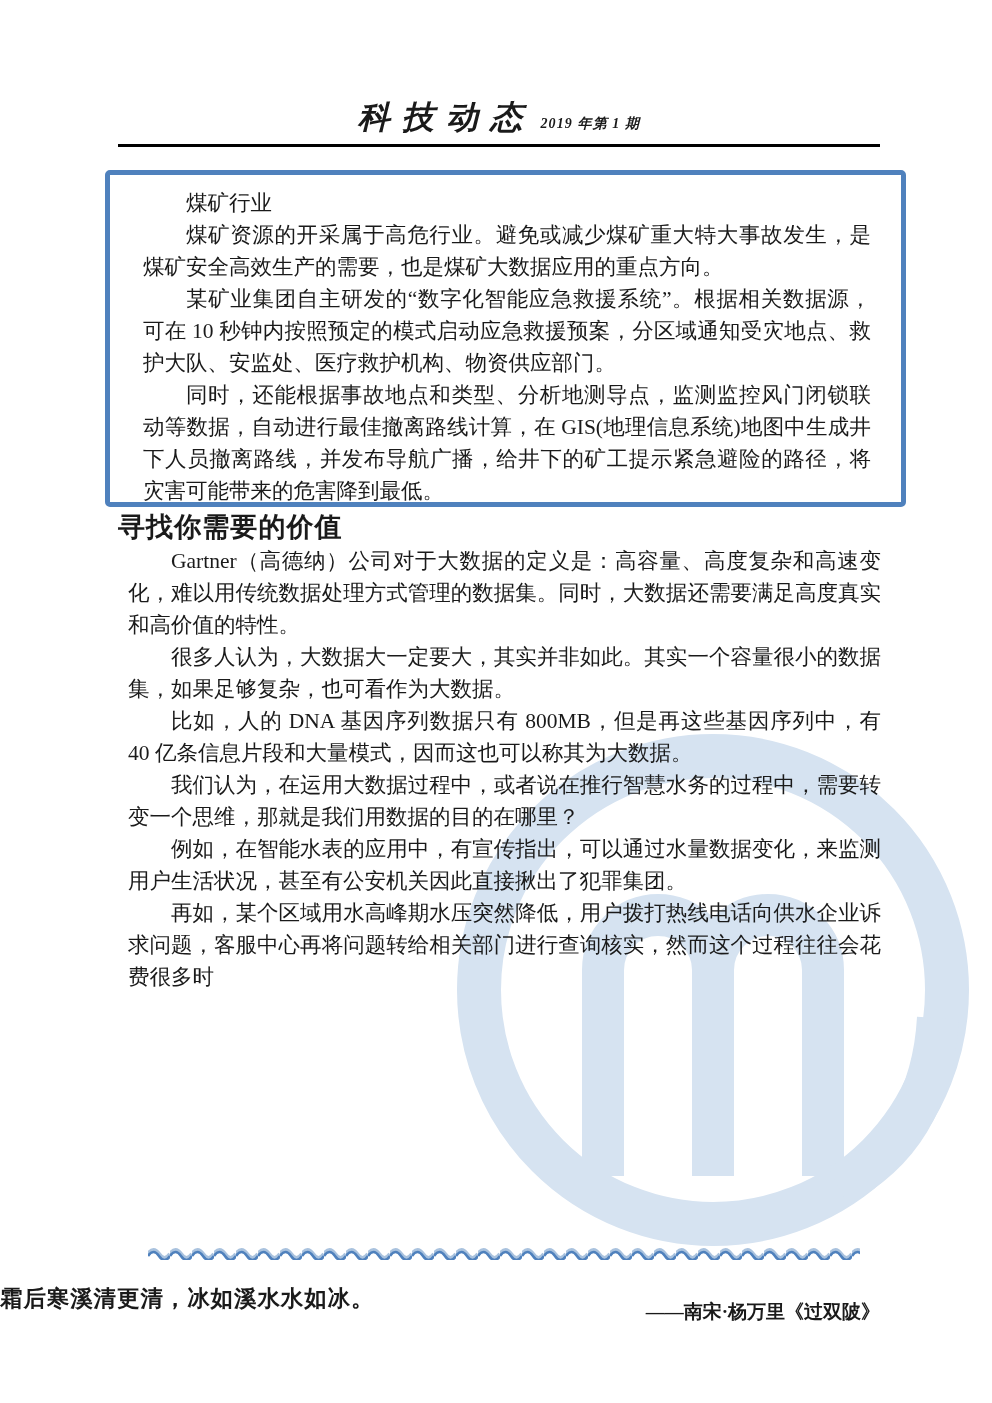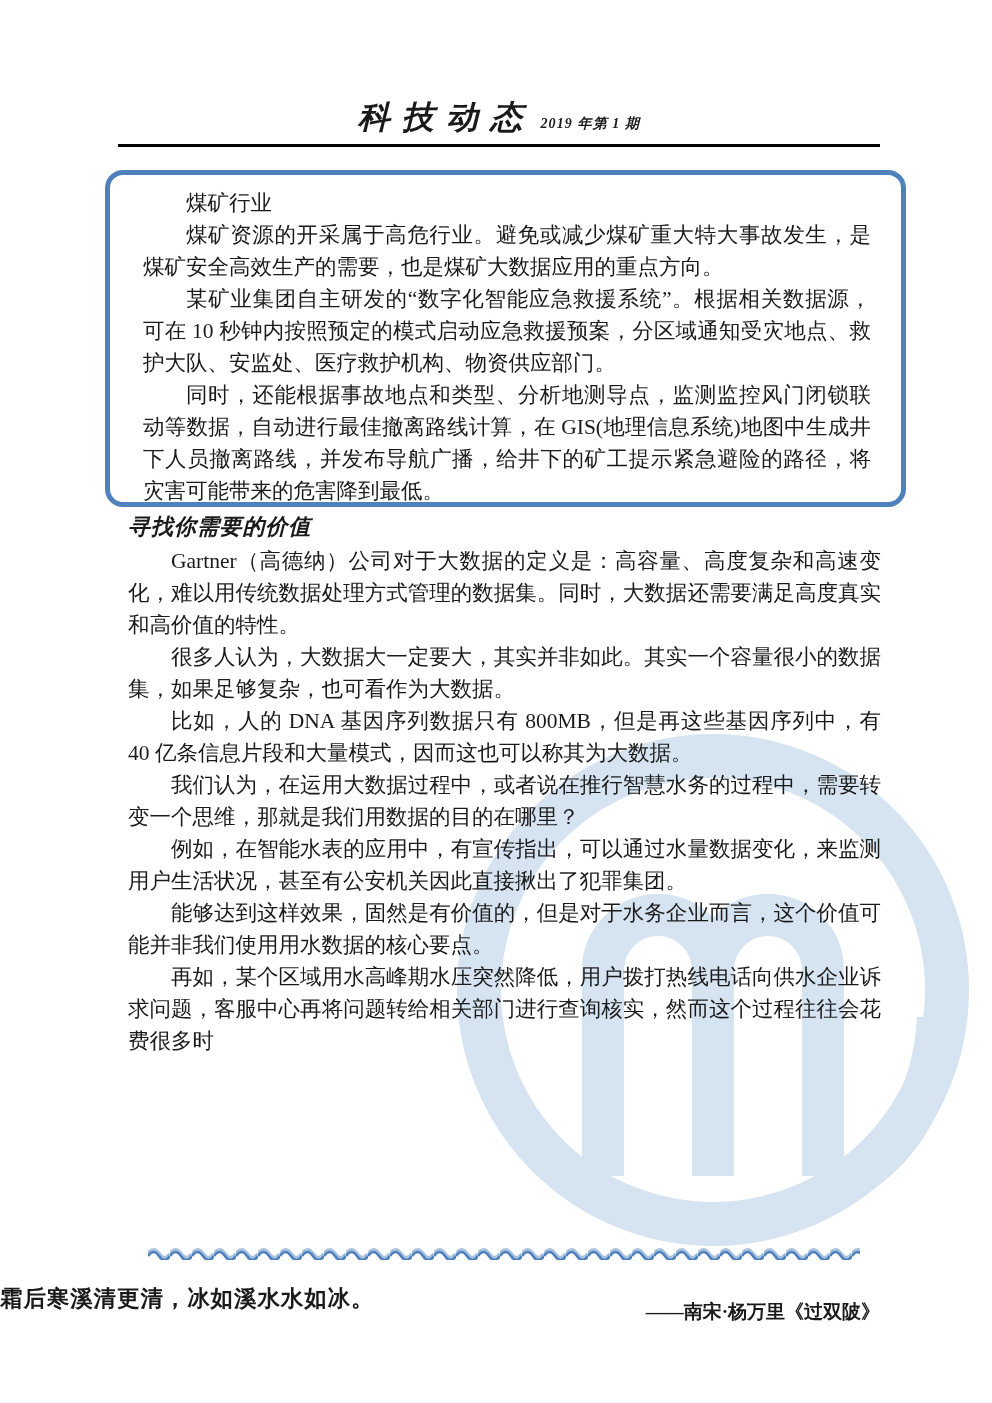--- a/index.html
+++ b/index.html
@@ -32,40 +32,39 @@
   }
   .header-rule {
     left: 118px; top: 144px; width: 762px; height: 3px;
     background: #000; z-index: 1;
   }
 
   
   .highlight-box {
     left: 105px; top: 170px; width: 801px; height: 337px;
     border: 5px solid var(--accent, #4F81BD);
-    border-radius: 18px;
+    border-radius: 5px;
     padding: 12px 30px 0 33px;
     z-index: 1;
     background: transparent;
   }
   .box-title {
     font-size: 21.5px; font-weight: normal; line-height: 32px;
     text-indent: 2em;
   }
   .highlight-box p, .body-text p {
     font-size: 21.5px; line-height: 32px;
     text-indent: 2em; text-align: justify;
   }
 
   
   .section-heading {
-    left: 128px; top: 511px; z-index: 1;
-    font-size: 22px; font-weight: bold; line-height: 32px;
+    left: 118px; top: 511px; z-index: 1;
+    font-size: 27px; font-weight: bold; line-height: 32px;
     letter-spacing: 0.04em;
-    font-style: italic;
   }
   .body-text {
     left: 128px; top: 545px; width: 753px; z-index: 1;
   }
 
   
   .wave-divider { left: 148px; top: 1246px; z-index: 1; }
   .footer-quote {
     left: 0; top: 1266px; width: 824px; z-index: 1;
     text-align: left; font-weight: bold; font-size: 22.5px;
@@ -107,21 +106,20 @@
 </div>
 
 <div class="layer section-heading">寻找你需要的价值</div>
 
 <div class="layer body-text">
   <p>Gartner（高德纳）公司对于大数据的定义是：高容量、高度复杂和高速变化，难以用传统数据处理方式管理的数据集。同时，大数据还需要满足高度真实和高价值的特性。</p>
   <p>很多人认为，大数据大一定要大，其实并非如此。其实一个容量很小的数据集，如果足够复杂，也可看作为大数据。</p>
   <p>比如，人的 DNA 基因序列数据只有 800MB，但是再这些基因序列中，有 40 亿条信息片段和大量模式，因而这也可以称其为大数据。</p>
   <p>我们认为，在运用大数据过程中，或者说在推行智慧水务的过程中，需要转变一个思维，那就是我们用数据的目的在哪里？</p>
   <p>例如，在智能水表的应用中，有宣传指出，可以通过水量数据变化，来监测用户生活状况，甚至有公安机关因此直接揪出了犯罪集团。</p>
-  <p>能够达到这样效果，固然是有价值的，但是对于水务企业而言，这个价值可能并非我们使用用水数据的核心要点。</p>
   <p>再如，某个区域用水高峰期水压突然降低，用户拨打热线电话向供水企业诉求问题，客服中心再将问题转给相关部门进行查询核实，然而这个过程往往会花费很多时</p>
 </div>
 
 <div class="layer wave-divider">
   <svg width="712" height="14" viewBox="0 0 712 14" aria-hidden="true">
     <defs>
       <pattern id="wv" width="22" height="14" patternUnits="userSpaceOnUse">
         <path d="M0 8 Q5.5 0 11 8 T22 8" fill="none" style="stroke: var(--wave-light, #A9C2DE);" stroke-width="4"></path>
         <path d="M0 10 Q5.5 2 11 10 T22 10" fill="none" style="stroke: var(--accent, #4F81BD);" stroke-width="2.6"></path>
       </pattern>

